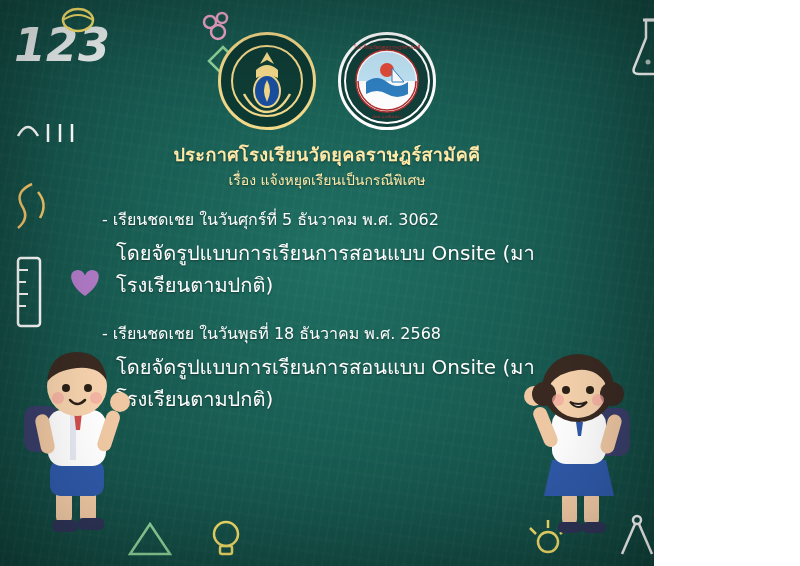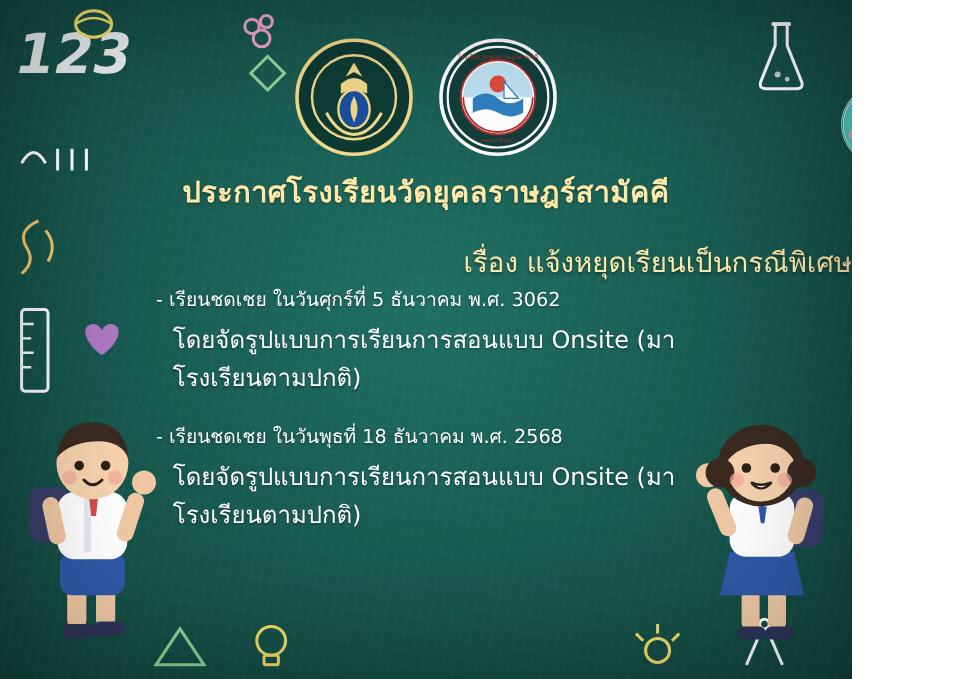--- a/index.html
+++ b/index.html
@@ -7,21 +7,21 @@
     padding: 0;
   }
   body {
     width: 800px;
     height: 566px;
     overflow: hidden;
     font-family: "DejaVu Sans", "Liberation Sans", sans-serif;
   }
   .poster {
     position: relative;
-    width: 710px;
+    width: 654px;
     height: 566px;
     background: radial-gradient(ellipse at 50% 45%, #1f6f62 0%, #17584f 55%, #11443d 100%);
     overflow: hidden;
   }
   
   .chalk-texture {
     position: absolute;
     inset: 0;
     background:
       repeating-linear-gradient(100deg, rgba(255,255,255,0.018) 0px, rgba(255,255,255,0.018) 2px, rgba(0,0,0,0) 2px, rgba(0,0,0,0) 9px),
@@ -79,33 +79,32 @@
   .content {
     position: absolute;
     top: 140px;
     left: 0;
     width: 100%;
     text-align: center;
     color: #ffffff;
     font-family: "DejaVu Sans", sans-serif;
   }
   .headline {
-    font-size: 24px;
+    font-size: 18px;
     font-weight: bold;
     color: #ffe9a8;
     letter-spacing: .4px;
     text-shadow: 0 1px 2px rgba(0,0,0,.45);
-    margin-bottom: 22px;
     text-align: center;
   }
   .subject {
-    font-size: 23px;
+    font-size: 14px;
     color: #ffe9a8;
+    margin-bottom: 16px;
     text-shadow: 0 1px 2px rgba(0,0,0,.4);
-    text-align: right;
   }
   .line {
     font-size: 18px;
     color: #ffffff;
     margin-bottom: 12px;
     text-shadow: 0 1px 2px rgba(0,0,0,.4);
   }
   .section-title {
     font-size: 18px;
     color: #ffe9a8;

